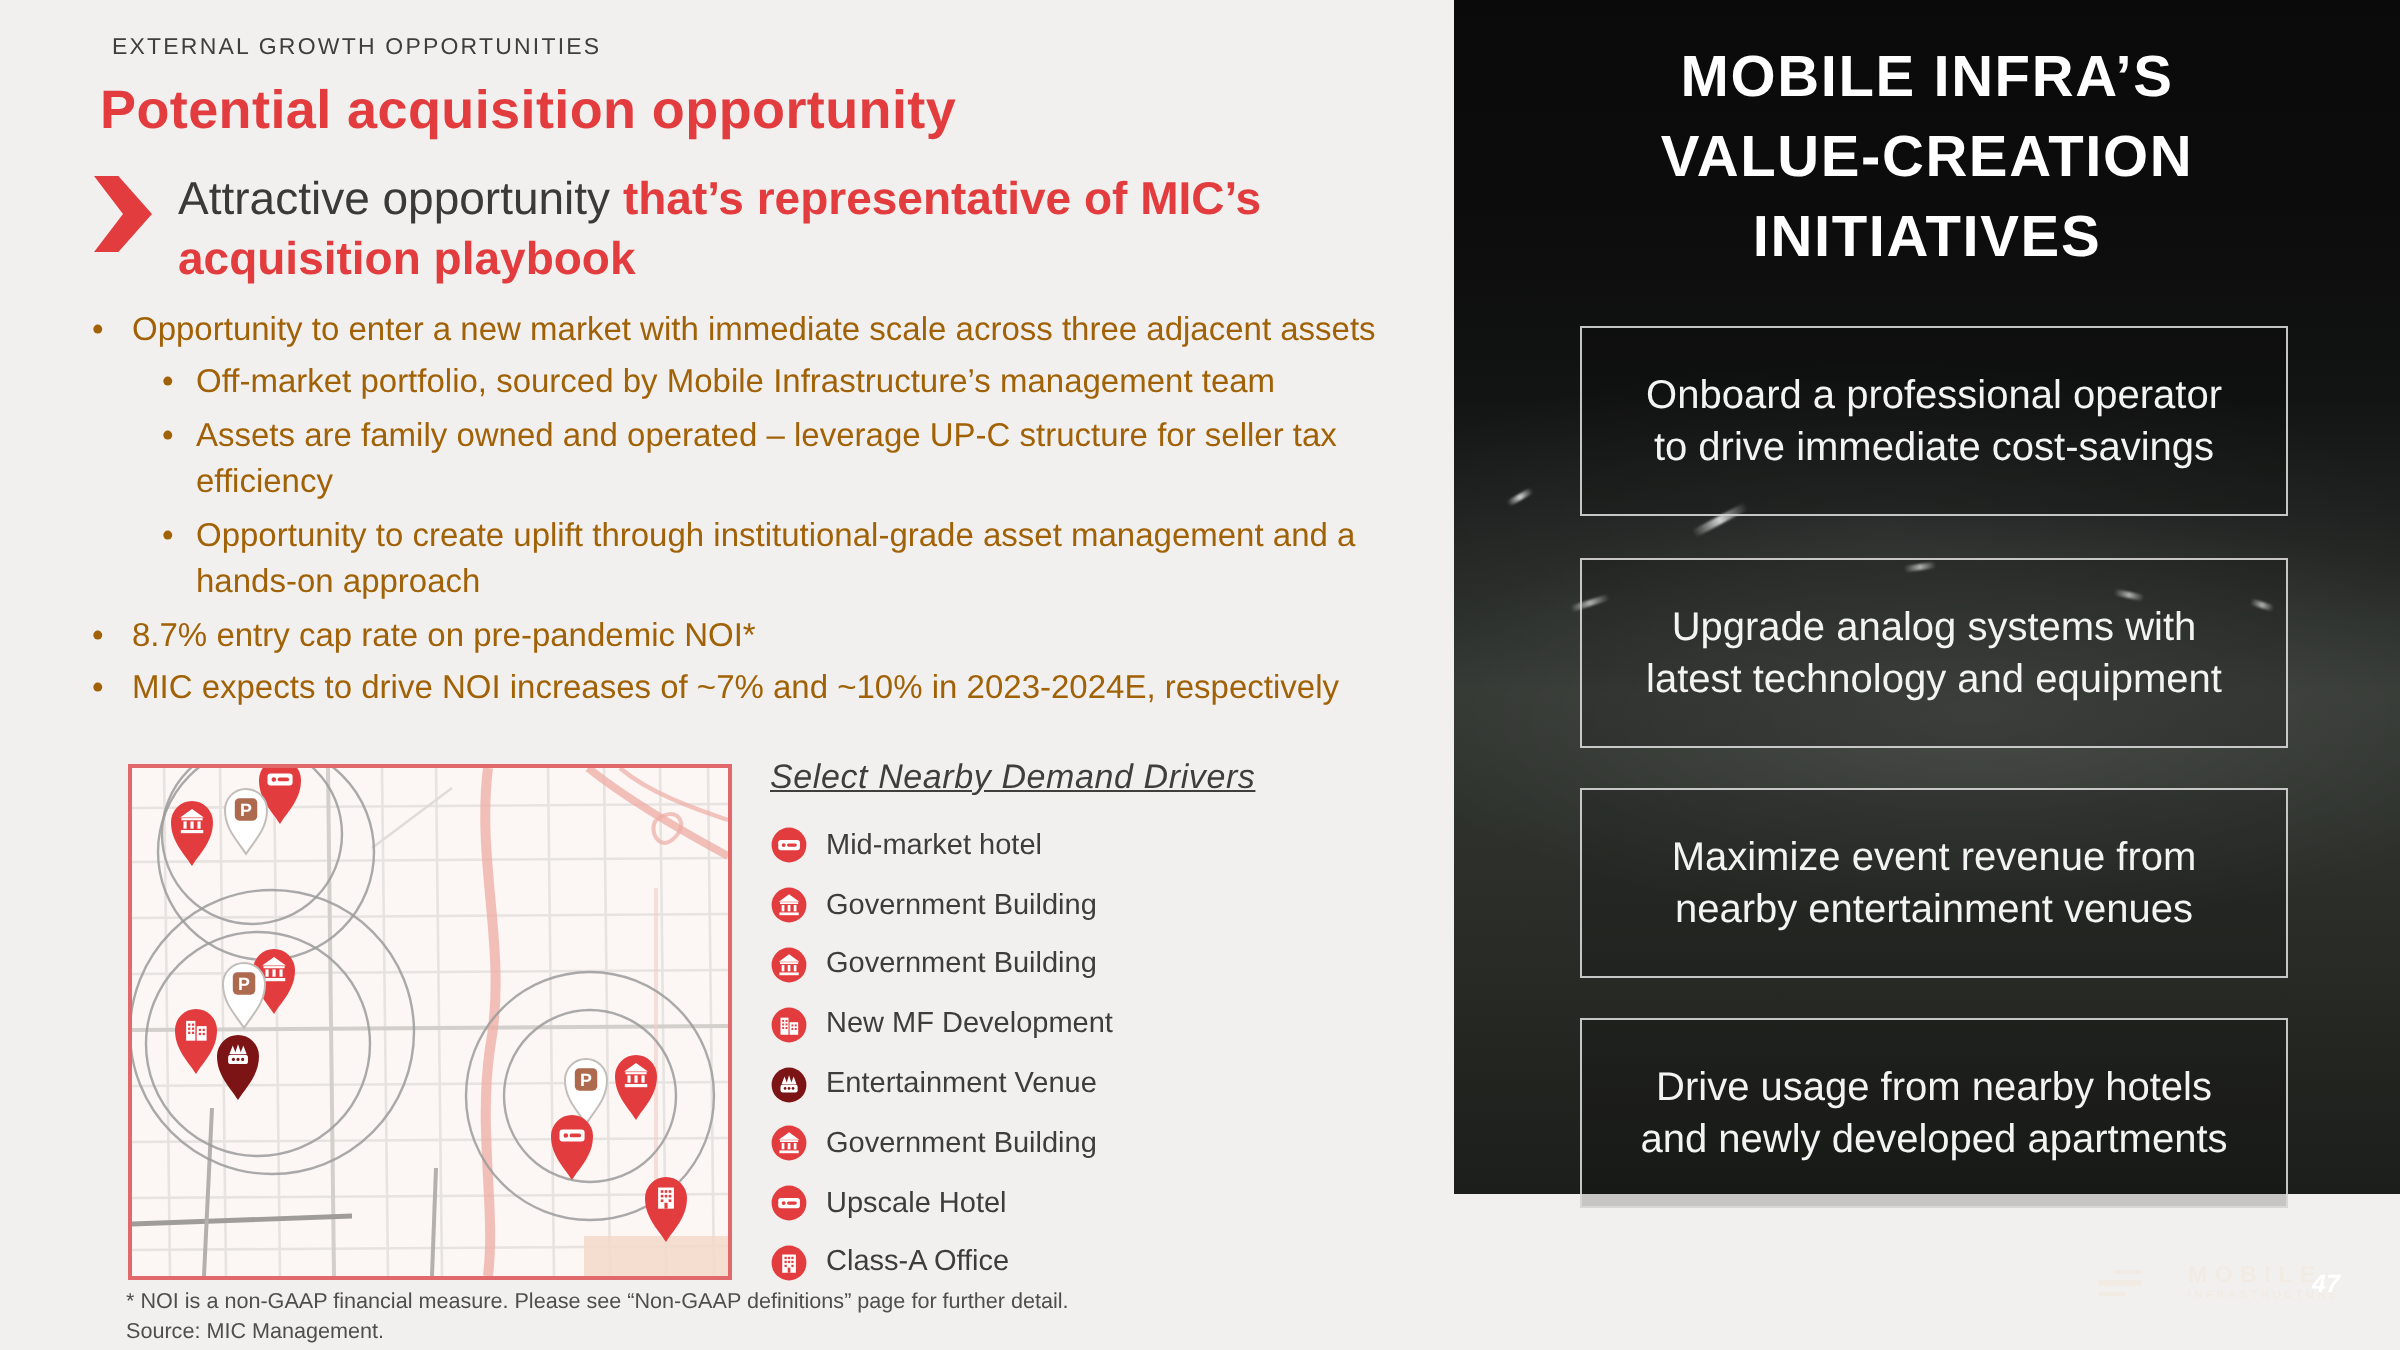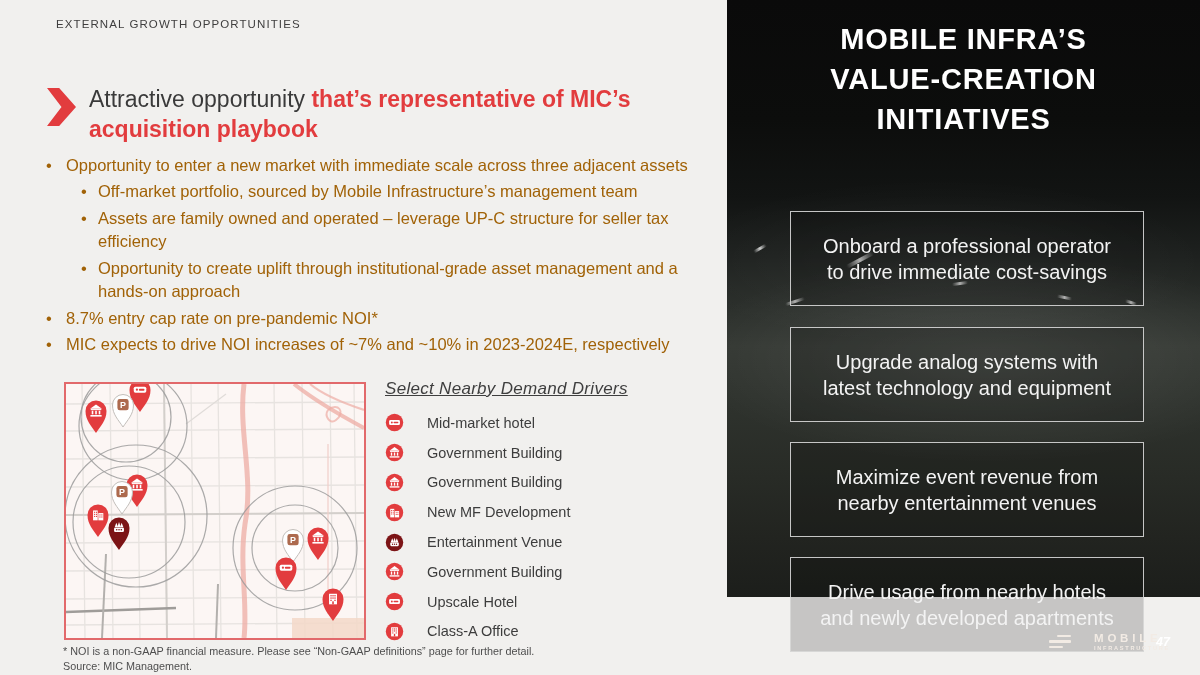--- a/index.html
+++ b/index.html
@@ -20,55 +20,56 @@
   .bullet.l1 { padding-left:22px; }
   .bullet.l1::before { content:"\2022"; position:absolute; left:2px; }
   .bullet.l2 { padding-left:54px; }
   .bullet.l2::before { content:"\2022"; position:absolute; left:37px; }
 
   .map-wrap { position:absolute; left:64px; top:382px; width:298px; height:254px; background:#fcf6f4; border:2px solid #e2696b; }
   .map-wrap svg { display:block; }
 
   .legend { position:absolute; left:385px; top:379px; }
   .legend-title { font-size:17px; font-style:italic; font-weight:400; color:#3e3e3e; text-decoration:underline; margin-bottom:9px; letter-spacing:0.3px; }
-  .legend-row { display:flex; align-items:center; gap:23px; height:29.8px; }
+  .legend-row { display:flex; align-items:center; gap:9px; height:29.8px; }
   .legend-icon { width:19px; height:19px; flex:none; display:flex; }
   .legend-label { font-size:14.5px; color:#3d3d3d; }
 
   .footnote { position:absolute; left:63px; top:644px; font-size:10.8px; color:#4e4e4e; line-height:1.35; }
 
   
   .right-panel { position:absolute; left:727px; top:0; width:473px; height:597px; color:#fff;
     background:
       radial-gradient(ellipse 430px 150px at 55% 60%, rgba(255,255,255,0.10), transparent 70%),
       radial-gradient(ellipse 380px 120px at 45% 44%, rgba(255,255,255,0.05), transparent 70%),
       linear-gradient(180deg,#0a0a0a 0%,#0c0d0c 20%,#121413 33%,#1e211f 43%,#2c302c 52%,#343833 58%,#2e322d 68%,#282b26 80%,#222420 90%,#1c1e1b 100%);
   }
   .streak { position:absolute; background:linear-gradient(90deg,transparent,rgba(255,255,255,0.8),transparent); border-radius:2px; filter:blur(0.6px); }
   .right-title { position:absolute; top:19px; left:0; right:0; text-align:center; font-size:29px; font-weight:700; line-height:1.38; letter-spacing:0.8px; color:#ffffff; }
   .init-box { position:absolute; left:63px; width:354px; height:95px; box-sizing:border-box;
     border:1px solid rgba(216,216,216,0.9); background:rgba(8,8,8,0.18);
     display:flex; align-items:center; justify-content:center; text-align:center;
-    color:#f3f3f3; font-size:20px; line-height:1.3; padding:0 26px;margin-top:48px; }
+    color:#f3f3f3; font-size:20px; line-height:1.3; padding:0 26px; }
   .logo { position:absolute; left:322px; top:632px; display:flex; align-items:center; gap:23px; }
   .logo-bars { display:flex; flex-direction:column; gap:3px; width:22px; }
   .logo-bars .b { height:2.6px; background:#f2ebe4; border-radius:1px; }
   .logo-bars .b.top { width:14px; align-self:flex-end; }
   .logo-bars .b.mid { width:22px; }
   .logo-bars .b.bot { width:14px; align-self:flex-start; }
   .logo-text .t1 { font-size:11.5px; font-weight:700; letter-spacing:3.8px; color:#f2ebe4; }
   .logo-text .t2 { font-size:5.6px; font-weight:700; letter-spacing:1.75px; color:#f2ebe4; margin-top:1px; }
   .page-number { position:absolute; left:429px; top:635px; color:#fff; font-weight:700; font-style:italic; font-size:12.5px; }
 </style>
 </head>
 <body>
 
 <div class="slide">
 
   <div class="eyebrow">EXTERNAL GROWTH OPPORTUNITIES</div>
+  <div class="page-title">Potential acquisition opportunity</div>
 
   <div class="subtitle-row">
     <div class="chevron"></div>
     <div class="subtitle"><span>Attractive opportunity </span><span class="em">that’s representative of MIC’s acquisition playbook</span></div>
   </div>
 
   <div id="bullets">
       <div class="bullet l1">Opportunity to enter a new market with immediate scale across three adjacent assets</div>
       <div class="bullet l2">Off-market portfolio, sourced by Mobile Infrastructure’s management team</div>
       <div class="bullet l2">Assets are family owned and operated – leverage UP-C structure for seller tax efficiency</div>

